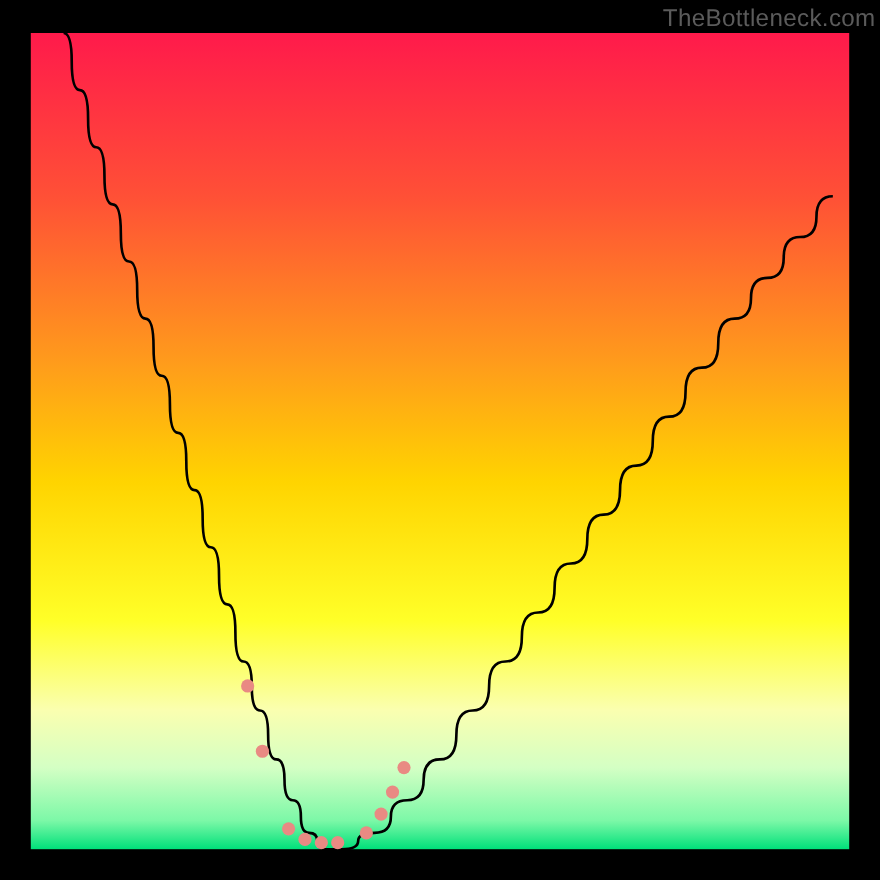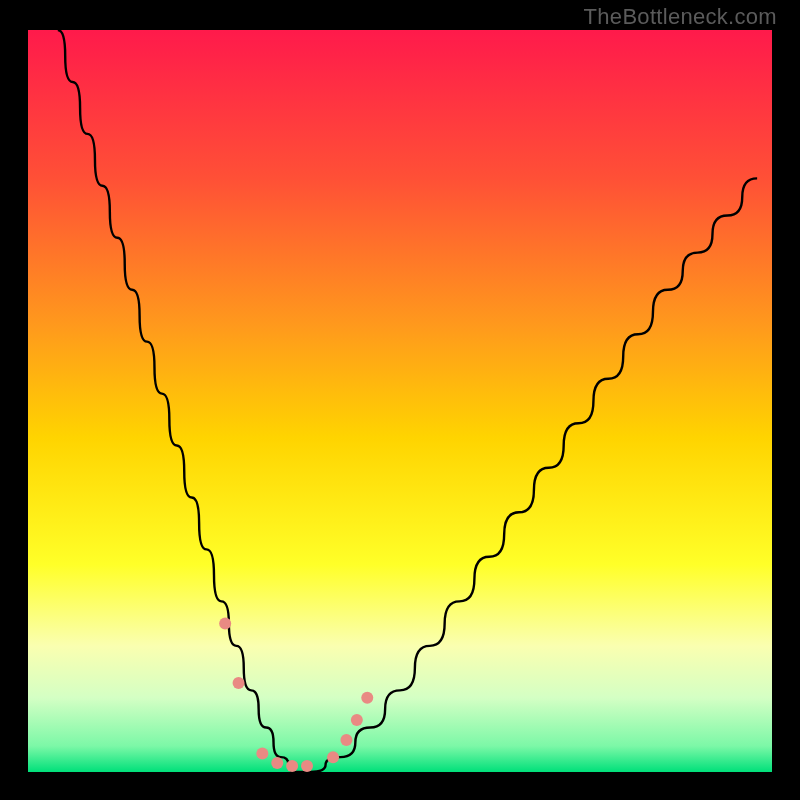--- a/index.html
+++ b/index.html
@@ -12,21 +12,21 @@
   }
   .frame {
     width: 800px;
     height: 800px;
     background: #000;
     position: relative;
   }
   .watermark {
     position: absolute;
     top: 4px;
-    right: 23px;
+    right: 4px;
     color: #5b5b5b;
     font-size: 22px;
     font-weight: 500;
     letter-spacing: 0.3px;
     z-index: 5;
   }
   svg {
     display: block;
   }
 </style>

